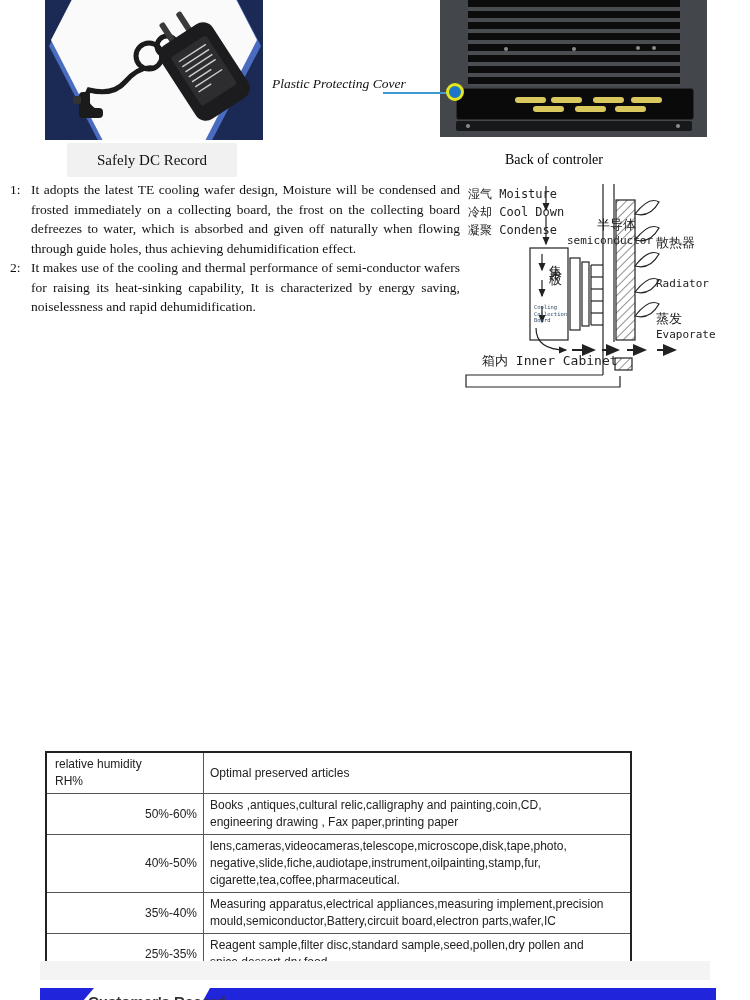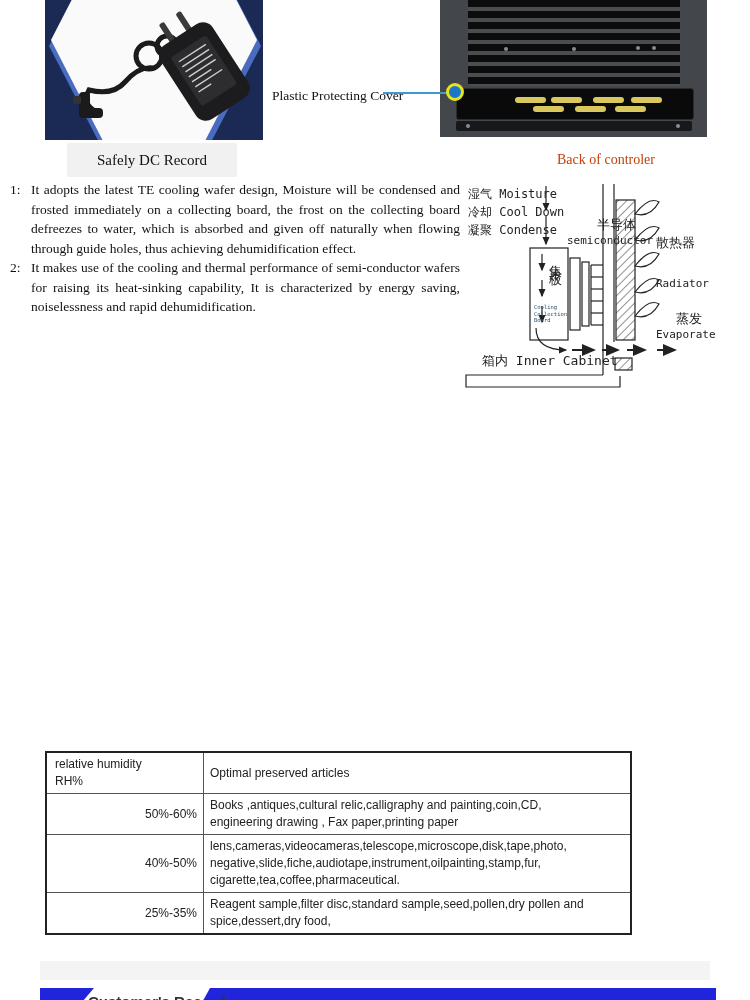--- a/index.html
+++ b/index.html
@@ -18,25 +18,25 @@
   .louvers{position:absolute;left:28px;top:0;width:212px;height:86px;
       background:repeating-linear-gradient(180deg,#0c0c0c 0 7px,#4a4d52 7px 11px);}
   .screw{position:absolute;width:4px;height:4px;border-radius:50%;background:#8a8d90;}
   .vent-bar{position:absolute;left:16px;top:88px;width:236px;height:30px;background:#0a0a0a;
       border:1px solid #2c2c2c;border-radius:3px;}
   .dash{position:absolute;width:31px;height:6px;border-radius:3px;background:#d8c85e;}
   .bottom-rail{position:absolute;left:16px;top:121px;width:236px;height:10px;background:#17181a;border-radius:2px;}
 
   .dc-caption{position:absolute;left:67px;top:143px;width:170px;height:34px;background:#f1f1f1;
       display:flex;align-items:center;justify-content:center;font-size:15px;color:#111;}
-  .cover-label{position:absolute;left:272px;top:88px;font-size:13.5px;color:#111;}
+  .cover-label{position:absolute;left:272px;top:76px;font-size:13.5px;color:#111;font-style:italic;}
   .cover-line{position:absolute;left:383px;top:92px;width:64px;height:2px;background:#3d9ad1;}
   .cover-dot{position:absolute;left:446px;top:83px;width:12px;height:12px;border-radius:50%;
       background:#1b76c9;border:3px solid #e3e51c;}
-  .controller-caption{position:absolute;left:505px;top:152px;width:150px;text-align:right;font-size:14px;color:#c2410c;}
+  .controller-caption{position:absolute;left:505px;top:152px;width:150px;text-align:left;font-size:14px;color:#000000;}
 
   
   .features{position:absolute;left:10px;top:180px;width:450px;font-size:13.5px;line-height:19.5px;color:#111;}
   .feature{display:flex;}
   .feature .num{width:21px;flex:none;}
   .feature .txt{flex:1;text-align:justify;}
 
   
   .diagram{position:absolute;left:460px;top:180px;width:290px;height:215px;
       font-family:"DejaVu Sans Mono", monospace;color:#222;}
@@ -194,21 +194,21 @@
     </svg>
     <div class="dlabel d12" style="left:8px;top:6px;">湿气 Moisture</div>
     <div class="dlabel d12" style="left:8px;top:24px;">冷却 Cool Down</div>
     <div class="dlabel d12" style="left:8px;top:42px;">凝聚 Condense</div>
     <div class="dlabel d13" style="left:93px;top:36px;margin-left:44px;">半导体</div>
     <div class="dlabel d11" style="left:107px;top:54px;">semiconductor</div>
     <div class="board-cn">集冷板</div>
     <div class="board-en">Cooling Collection Board</div>
     <div class="dlabel d13" style="left:196px;top:54px;">散热器</div>
     <div class="dlabel d11" style="left:196px;top:72px;margin-top:25px;">Radiator</div>
-    <div class="dlabel d13" style="left:196px;top:130px;margin-left:20px;">蒸发</div>
+    <div class="dlabel d13" style="left:196px;top:130px;">蒸发</div>
     <div class="dlabel d11" style="left:196px;top:148px;">Evaporate</div>
     <div class="dlabel d13" style="left:22px;top:172px;">箱内 Inner Cabinet</div>
   </div>
 
 
   <table class="param-table">
     <tbody>
         <tr>
       <td class="rh head1">
         <div>relative humidity</div>
@@ -221,20 +221,25 @@
       <td class="articles">Books ,antiques,cultural relic,calligraphy and painting,coin,CD,
 engineering drawing , Fax paper,printing paper</td>
     </tr>
     <tr>
       <td class="rh">40%-50%</td>
       <td class="articles">lens,cameras,videocameras,telescope,microscope,disk,tape,photo,
 negative,slide,fiche,audiotape,instrument,oilpainting,stamp,fur,
 cigarette,tea,coffee,pharmaceutical.</td>
     </tr>
     <tr>
+      <td class="rh">35%-40%</td>
+      <td class="articles">Measuring apparatus,electrical appliances,measuring implement,precision
+mould,semiconductor,Battery,circuit board,electron parts,wafer,IC</td>
+    </tr>
+    <tr>
       <td class="rh">25%-35%</td>
       <td class="articles">Reagent sample,filter disc,standard sample,seed,pollen,dry pollen and
 spice,dessert,dry food,</td>
     </tr>
   </tbody>
     </table>
 
   <div class="band2"></div>
 
   <div class="banner">

